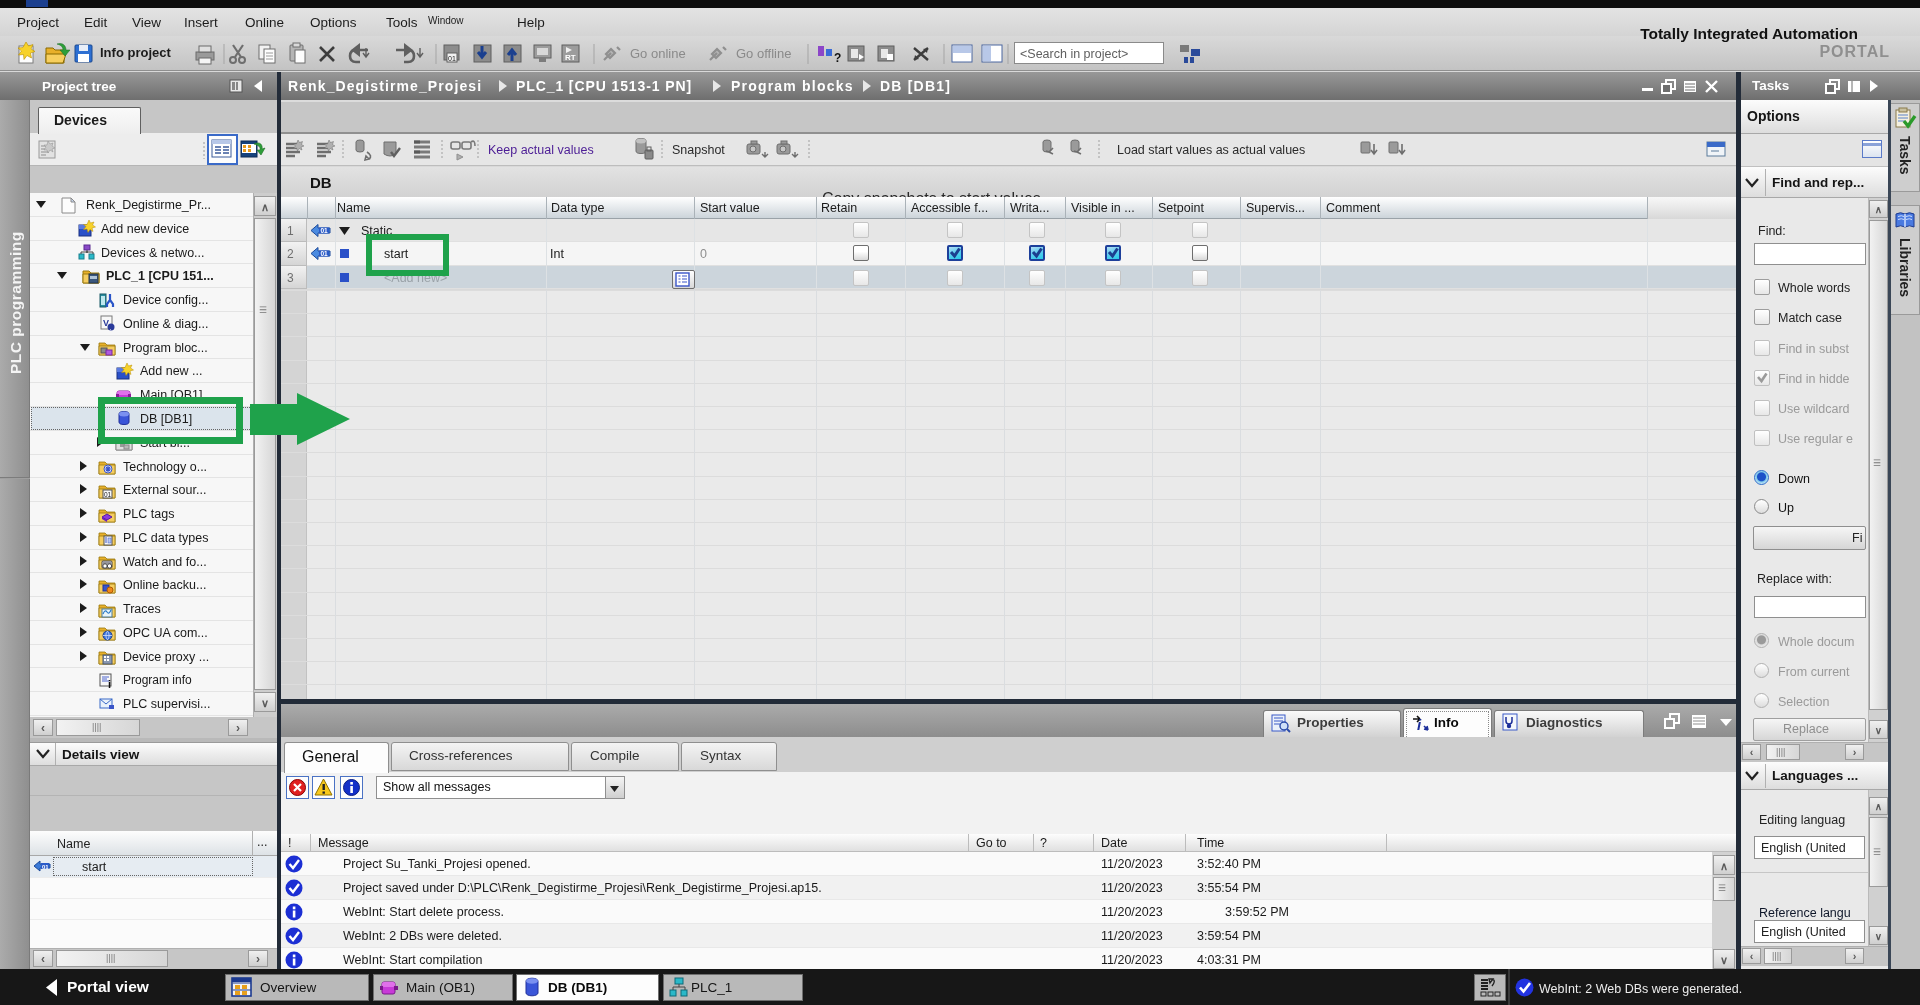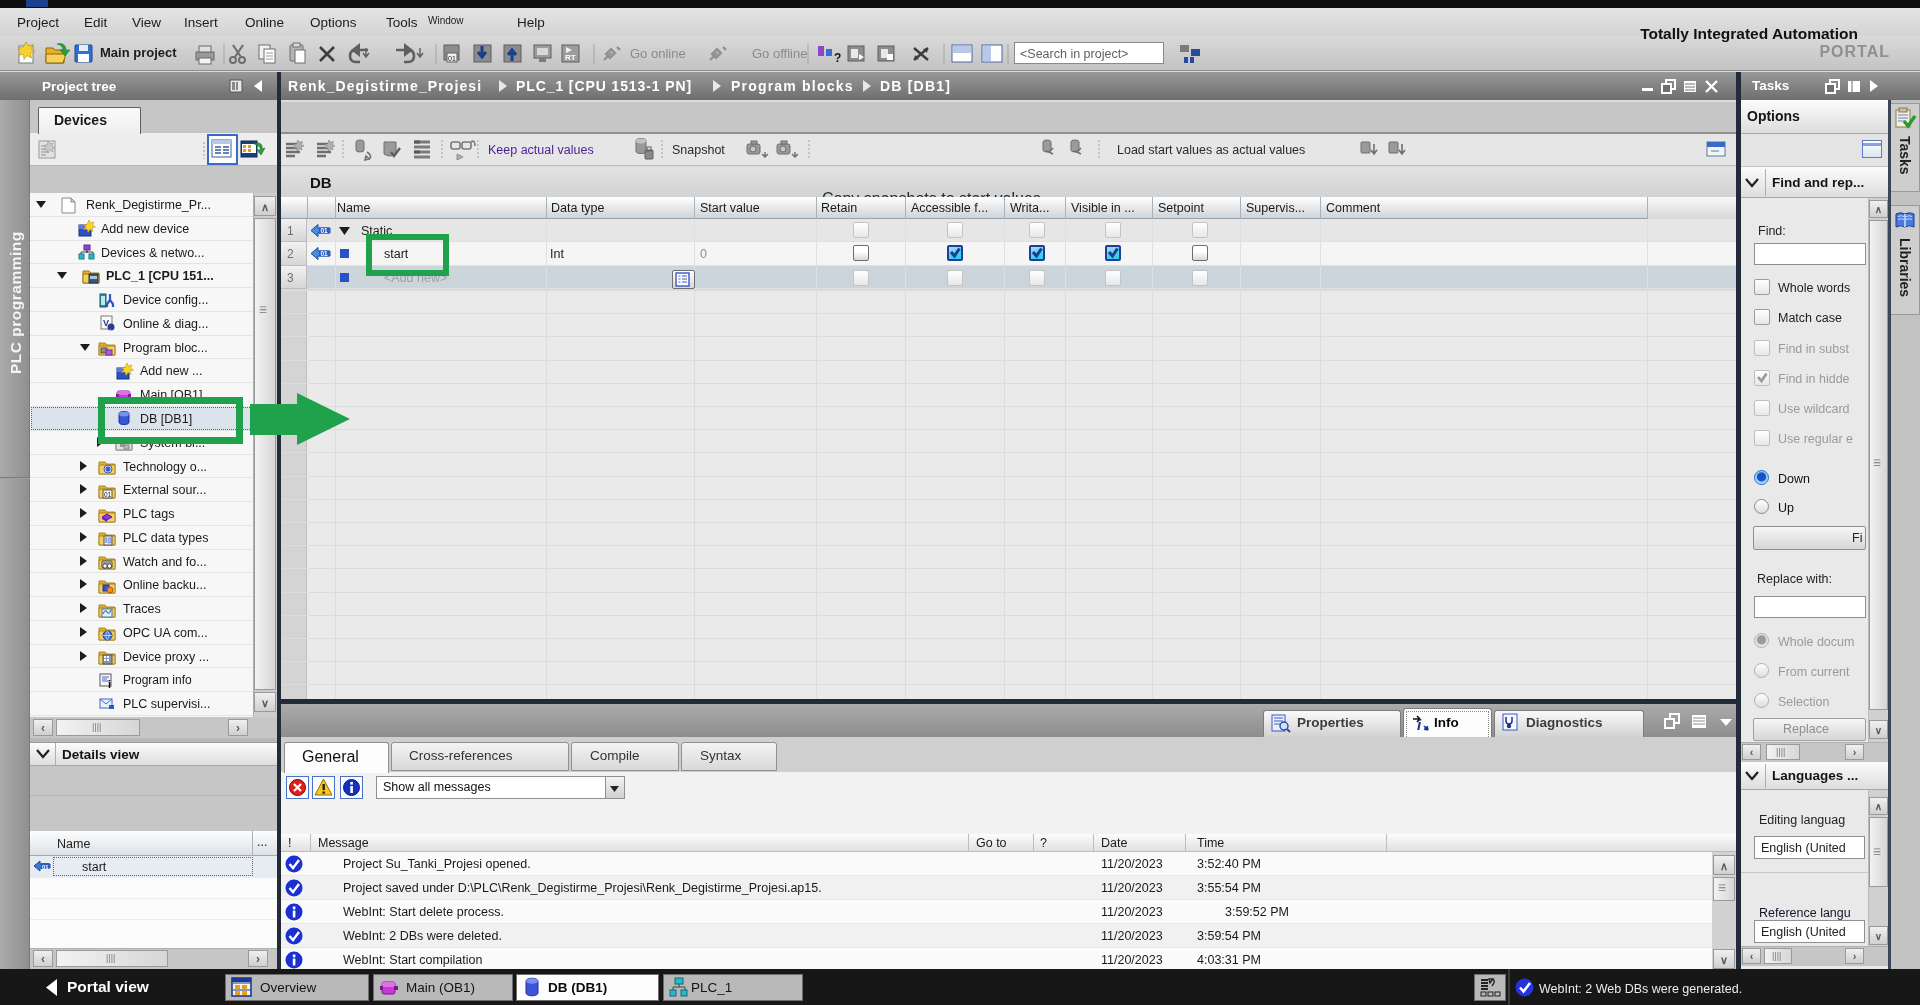--- a/index.html
+++ b/index.html
@@ -127,23 +127,23 @@
 <rect x="982" y="9" width="20" height="17" fill="#fff" stroke="#4a66a0"></rect>
 <rect x="983" y="10" width="8" height="15" fill="#b8c8e8"></rect>
 
 <line x1="1008" y1="8" x2="1008" y2="28" stroke="#a5a5a5"></line>
 
 <rect x="1180" y="9" width="9" height="7" fill="#7a7a7a"></rect>
 <rect x="1191" y="13" width="9" height="7" fill="#2a4a9a"></rect>
 <rect x="1184" y="21" width="4" height="6" fill="#2a4a9a"></rect>
 <rect x="1190" y="21" width="4" height="6" fill="#2a4a9a"></rect>
 </svg>
-<div class="tx" style="left:100px;top:45px;font-size:13px;font-weight:bold;color:#1c1c1c;">Main project</div>
+<div class="tx" style="left:100px;top:45px;font-size:13px;font-weight:bold;color:#1c1c1c;">Info project</div>
 <div class="tx" style="left:630px;top:46px;font-size:13px;color:#8a8a8a;">Go online</div>
-<div class="tx" style="left:736px;top:46px;font-size:13px;color:#8a8a8a;margin-left:16px;">Go offline</div>
+<div class="tx" style="left:736px;top:46px;font-size:13px;color:#8a8a8a;">Go offline</div>
 <div class="ab" style="left:1014px;top:42px;width:150px;height:22px;background:#fff;border:1px solid #8a8a8a;"></div>
 <div class="tx" style="left:1020px;top:47px;font-size:12.5px;color:#5f5f5f;">&lt;Search in project&gt;</div>
 
 <div class="ab" style="left:0;top:72px;width:1920px;height:28px;background:linear-gradient(#989898,#6e6e6e);"></div>
 <div class="tx" style="left:42px;top:79px;font-size:13.5px;font-weight:bold;color:#fff;">Project tree</div>
 <svg style="left:228px;top:78px;" width="50" height="16" viewBox="0 0 50 16">
 <rect x="2" y="2" width="12" height="12" fill="#e8e8e8" stroke="#555"></rect>
     <rect x="4" y="4" width="3" height="8" fill="#888"></rect>
     <rect x="8" y="4" width="2" height="8" fill="#888"></rect>
 <path d="M34 2 l-8 6 8 6z" fill="#fff"></path>
@@ -297,21 +297,21 @@
 <div class="ab" style="left:30px;top:453.5px;width:223px;height:1px;background:#e4e4e4;"></div>
 <svg style="left:97px;top:436.7px;" width="8" height="11">
     <path d="M0 0 v10 l7-5z" fill="#1c1c1c"></path>
   </svg>
 <svg style="left:115px;top:433.2px;" width="19" height="19" viewBox="0 0 19 19">
     <path d="M1 5 h6 l2 2 h8 v10 h-16 z" fill="#cccccc" stroke="#8a8a8a"></path>
     <path d="M1 8 h16 v9 h-16z" fill="#e0e0e0" stroke="#8a8a8a"></path>
     <rect x="5" y="10" width="5" height="4" fill="#9a9a9a"></rect>
     <rect x="9" y="12" width="5" height="4" fill="#b8b8b8" stroke="#888"></rect>
   </svg>
-<div class="tx" style="left:140px;top:435.7px;font-size:12.5px;font-weight:normal;color:#1a1a1a;">System bl...</div>
+<div class="tx" style="left:140px;top:435.7px;font-size:12.5px;font-weight:normal;color:#1a1a1a;">Start bl...</div>
 <div class="ab" style="left:30px;top:477.2px;width:223px;height:1px;background:#e4e4e4;"></div>
 <svg style="left:80px;top:460.5px;" width="8" height="11">
     <path d="M0 0 v10 l7-5z" fill="#1c1c1c"></path>
   </svg>
 <svg style="left:98px;top:456.96999999999997px;" width="19" height="19" viewBox="0 0 19 19">
     <path d="M1 5 h6 l2 2 h8 v10 h-16 z" fill="#e8b02a" stroke="#9a7a10" stroke-width="0.8"></path>
     <path d="M1 8 h16 v9 h-16z" fill="#f5cd60" stroke="#9a7a10" stroke-width="0.8"></path>
     <circle cx="10" cy="12" r="4" fill="#f0f4ff" stroke="#3a55c8"></circle>
     <path d="M10 9 v6 M7 12 h6 M8 10 l4 4 M12 10 l-4 4" stroke="#3a55c8" stroke-width="1.2"></path>
   </svg>

